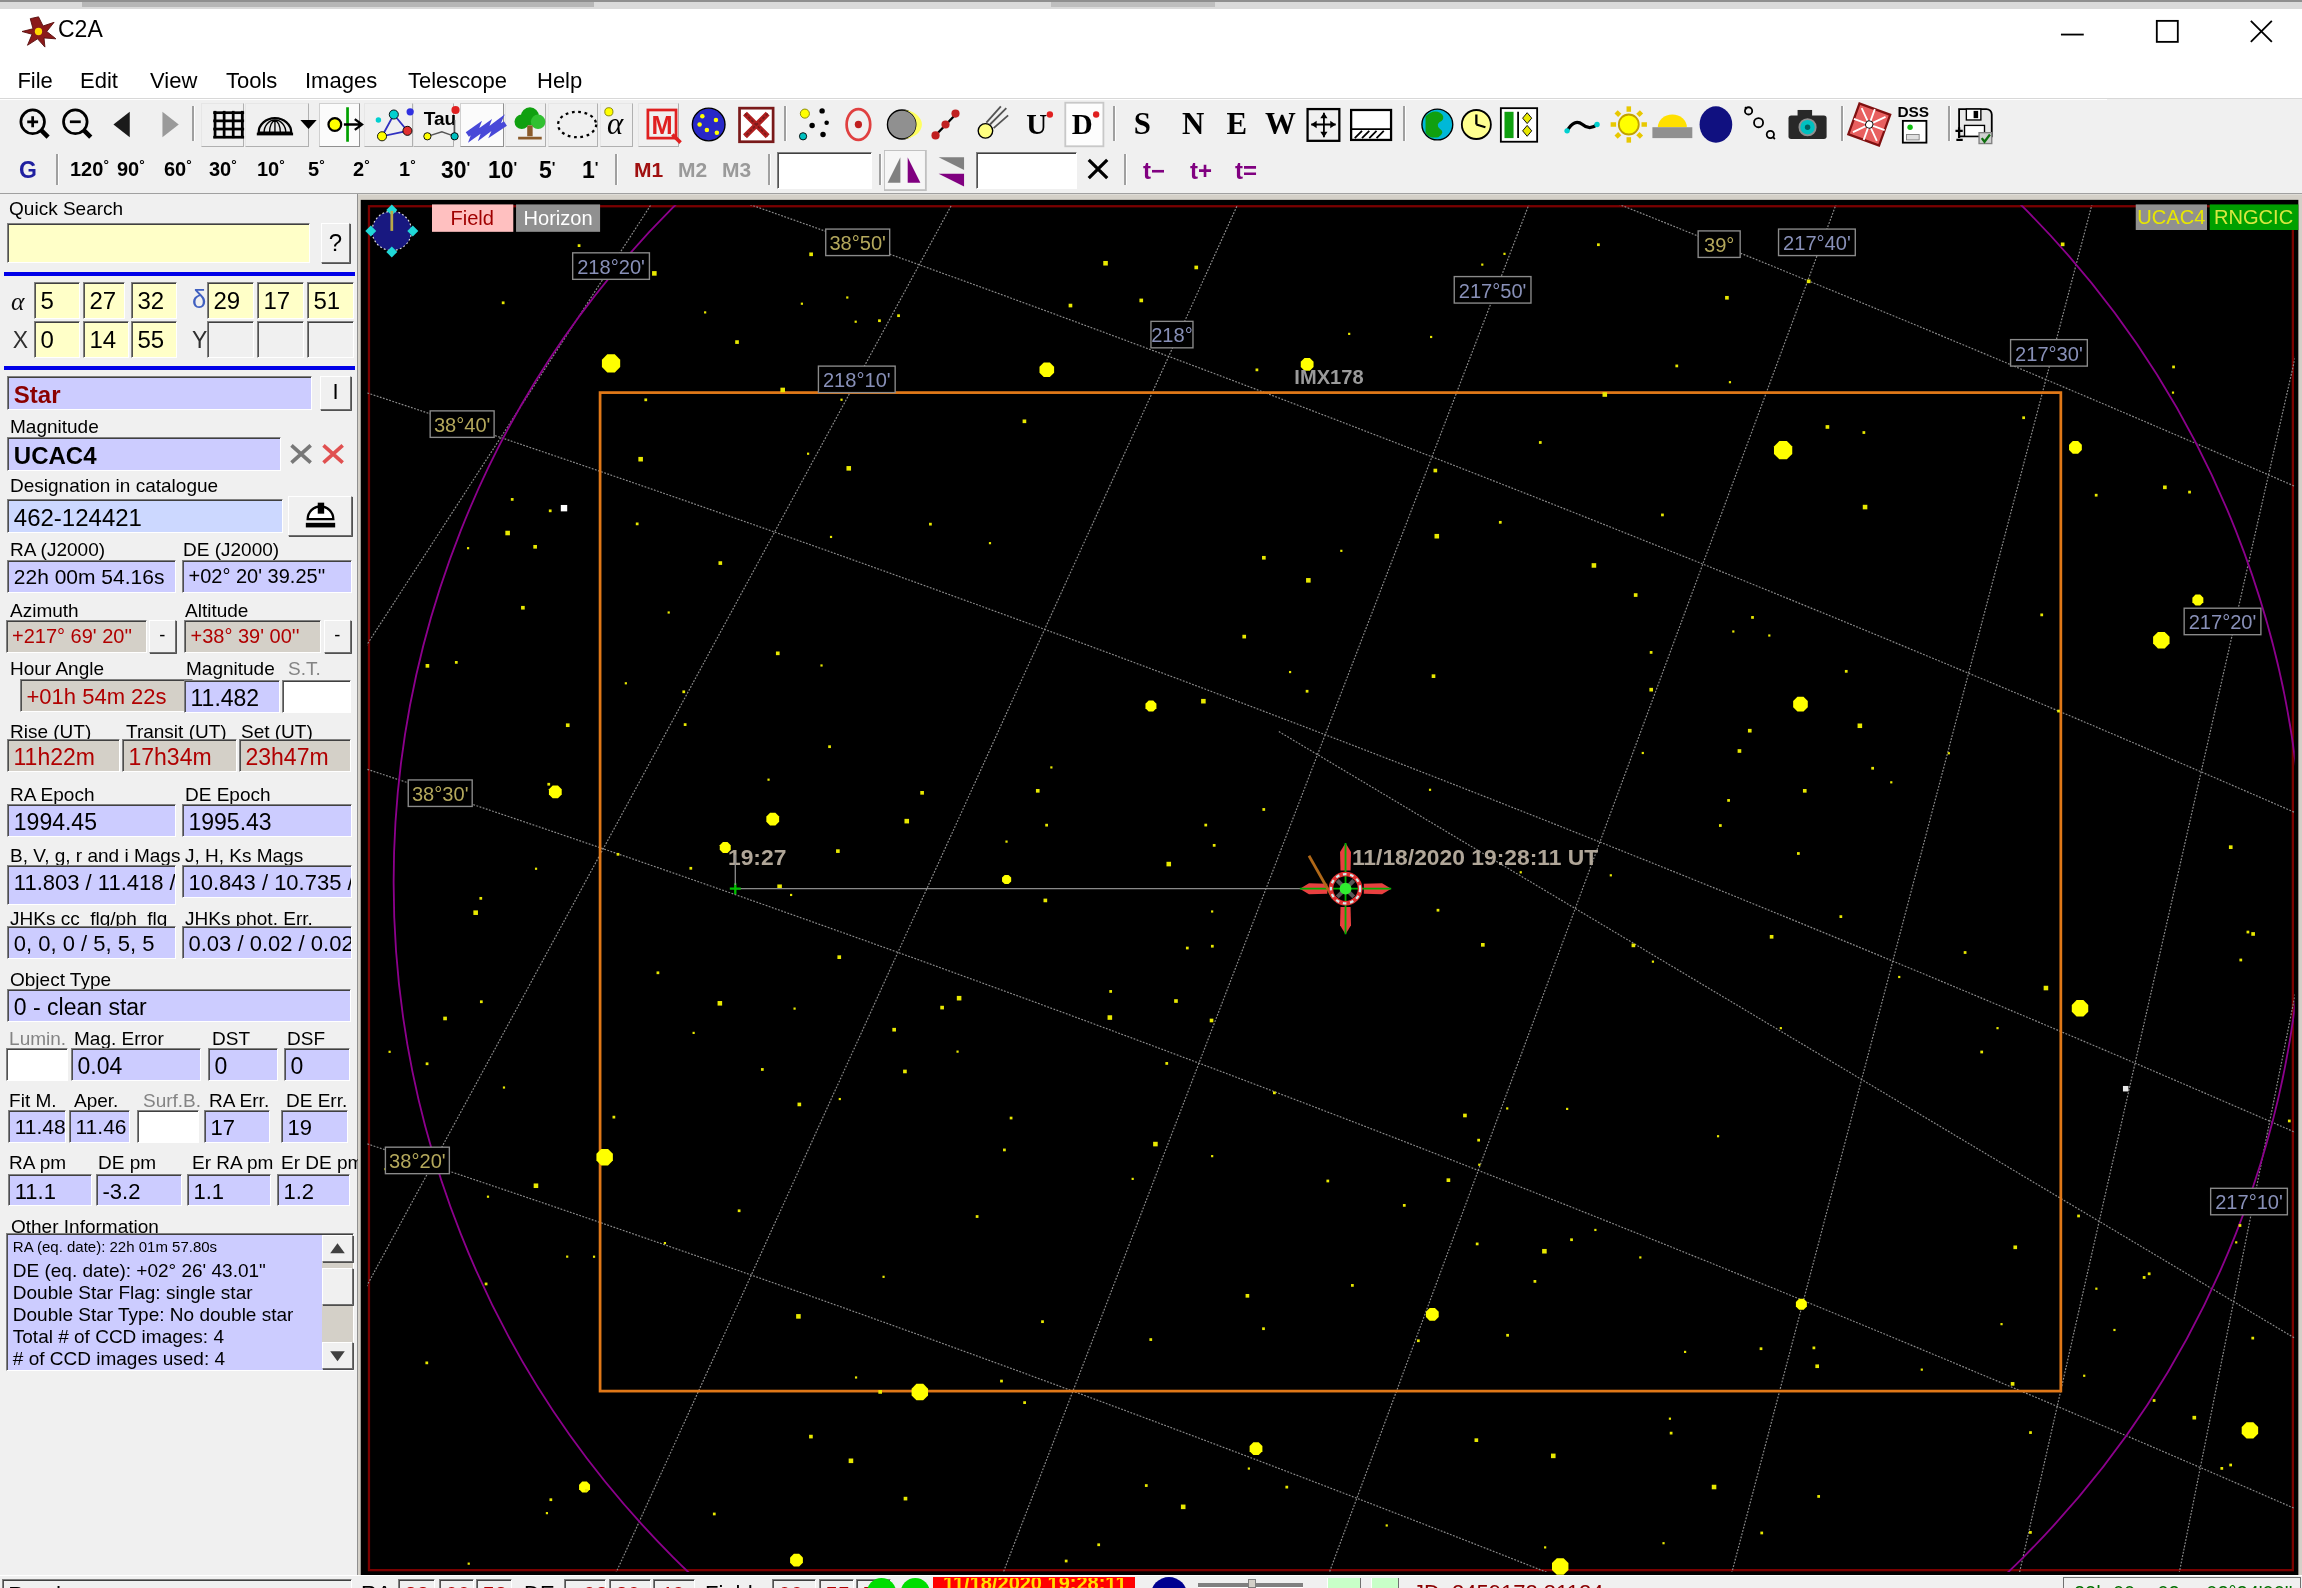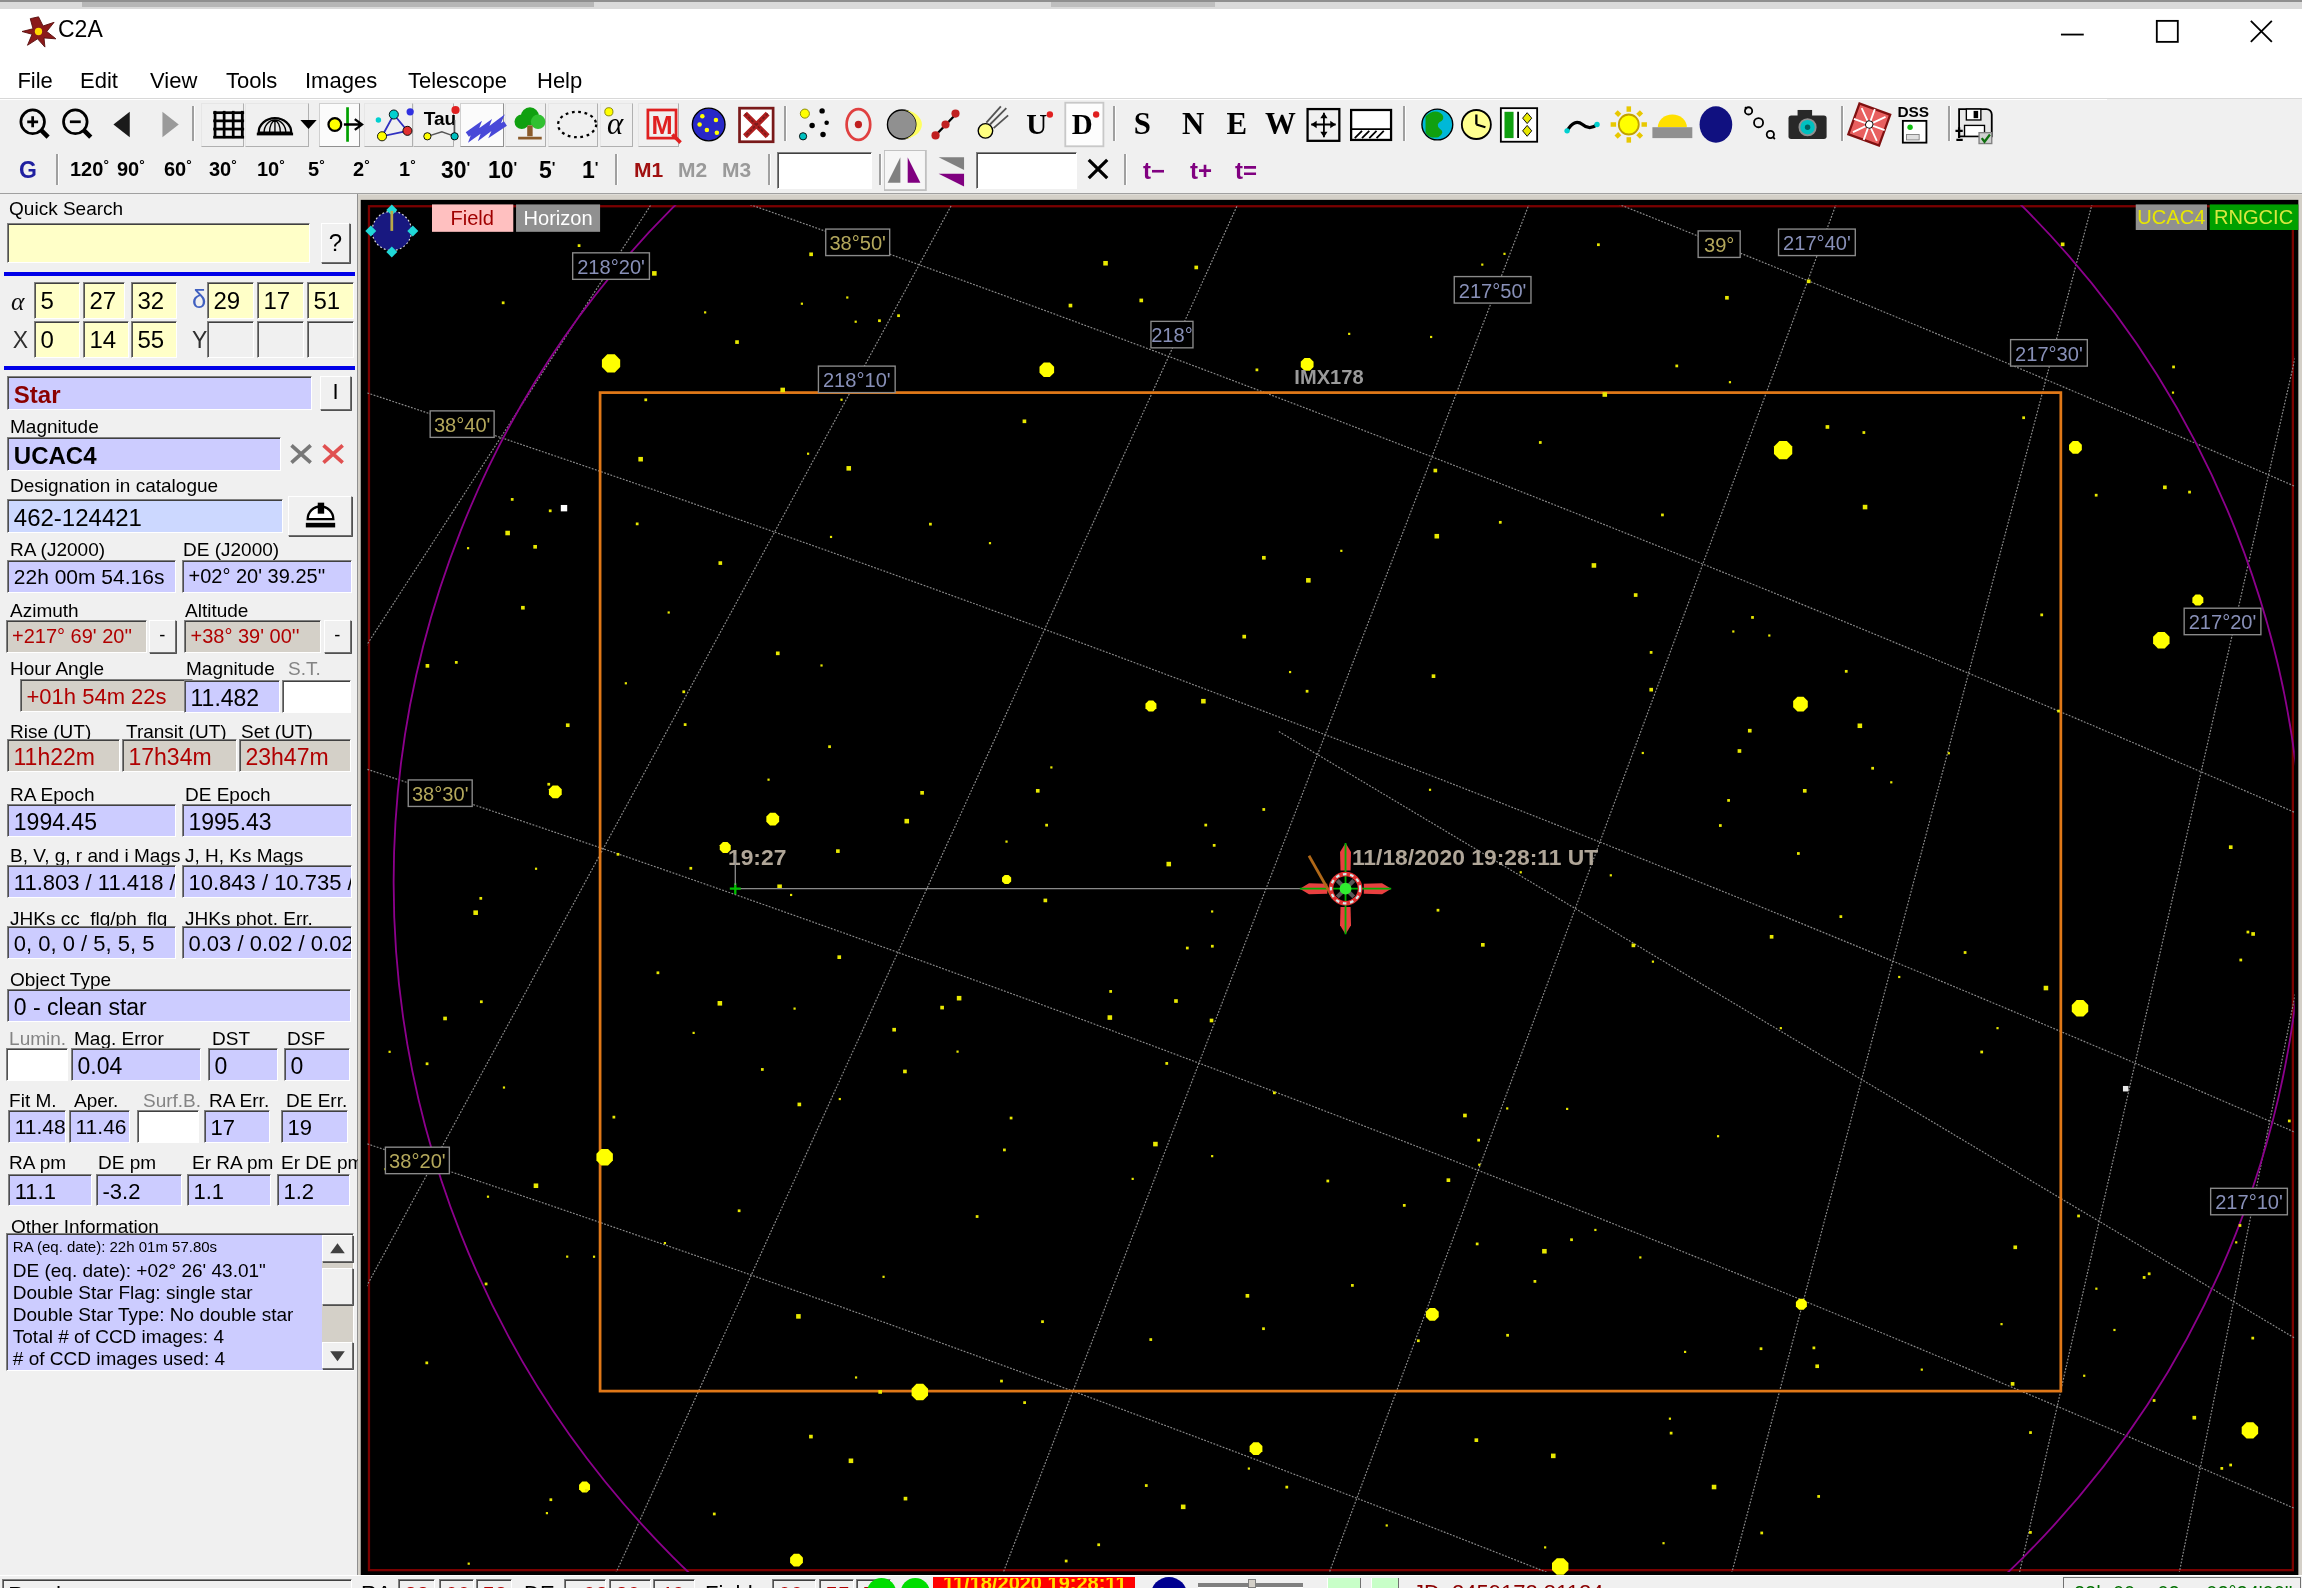--- a/index.html
+++ b/index.html
@@ -356,21 +356,21 @@
     <div class="lbl" style="left:241px;top:527px">Set (UT)</div>
     <div class="sunk gryf" style="left:7px;top:545px;width:113px;height:33px;color:#b00000;font-size:23px"><span>11h22m</span></div>
     <div class="sunk gryf" style="left:122px;top:545px;width:115px;height:33px;color:#b00000;font-size:23px"><span>17h34m</span></div>
     <div class="sunk gryf" style="left:239px;top:545px;width:112px;height:33px;color:#b00000;font-size:23px"><span>23h47m</span></div>
     <div class="lbl" style="left:10px;top:590px">RA Epoch</div>
     <div class="lbl" style="left:185px;top:590px">DE Epoch</div>
     <div class="sunk lav" style="left:7.3px;top:610px;width:169px;height:33px;color:#000;font-size:23px"><span>1994.45</span></div>
     <div class="sunk lav" style="left:182px;top:610px;width:170px;height:33px;color:#000;font-size:23px"><span>1995.43</span></div>
     <div class="lbl" style="left:10px;top:651px">B, V, g, r and i Mags</div>
     <div class="lbl" style="left:185px;top:651px">J, H, Ks Mags</div>
-    <div class="sunk lav" style="left:7.3px;top:671px;width:169px;height:33px;color:#000;font-size:22px"><span>11.803 / 11.418 /</span></div>
+    <div class="sunk lav" style="left:7.3px;top:671px;width:169px;height:40px;color:#000;font-size:22px"><span>11.803 / 11.418 /</span></div>
     <div class="sunk lav" style="left:182px;top:671px;width:170px;height:33px;color:#000;font-size:22px"><span>10.843 / 10.735 /</span></div>
     <div class="lbl" style="left:10px;top:714px">JHKs cc_flg/ph_flg</div>
     <div class="lbl" style="left:185px;top:714px">JHKs phot. Err.</div>
     <div class="sunk lav" style="left:7.3px;top:732px;width:169px;height:33px;color:#000;font-size:22px"><span>0, 0, 0 / 5, 5, 5</span></div>
     <div class="sunk lav" style="left:182px;top:732px;width:170px;height:33px;color:#000;font-size:22px"><span>0.03 / 0.02 / 0.02</span></div>
     <div class="lbl" style="left:10px;top:775px">Object Type</div>
     <div class="sunk lav" style="left:7.3px;top:795px;width:344px;height:33px;color:#000;font-size:23px"><span>0 - clean star</span></div>
     <div class="lbl gray" style="left:9.1px;top:834px">Lumin.</div>
     <div class="lbl" style="left:74px;top:834px">Mag. Error</div>
     <div class="lbl" style="left:212px;top:834px">DST</div>

